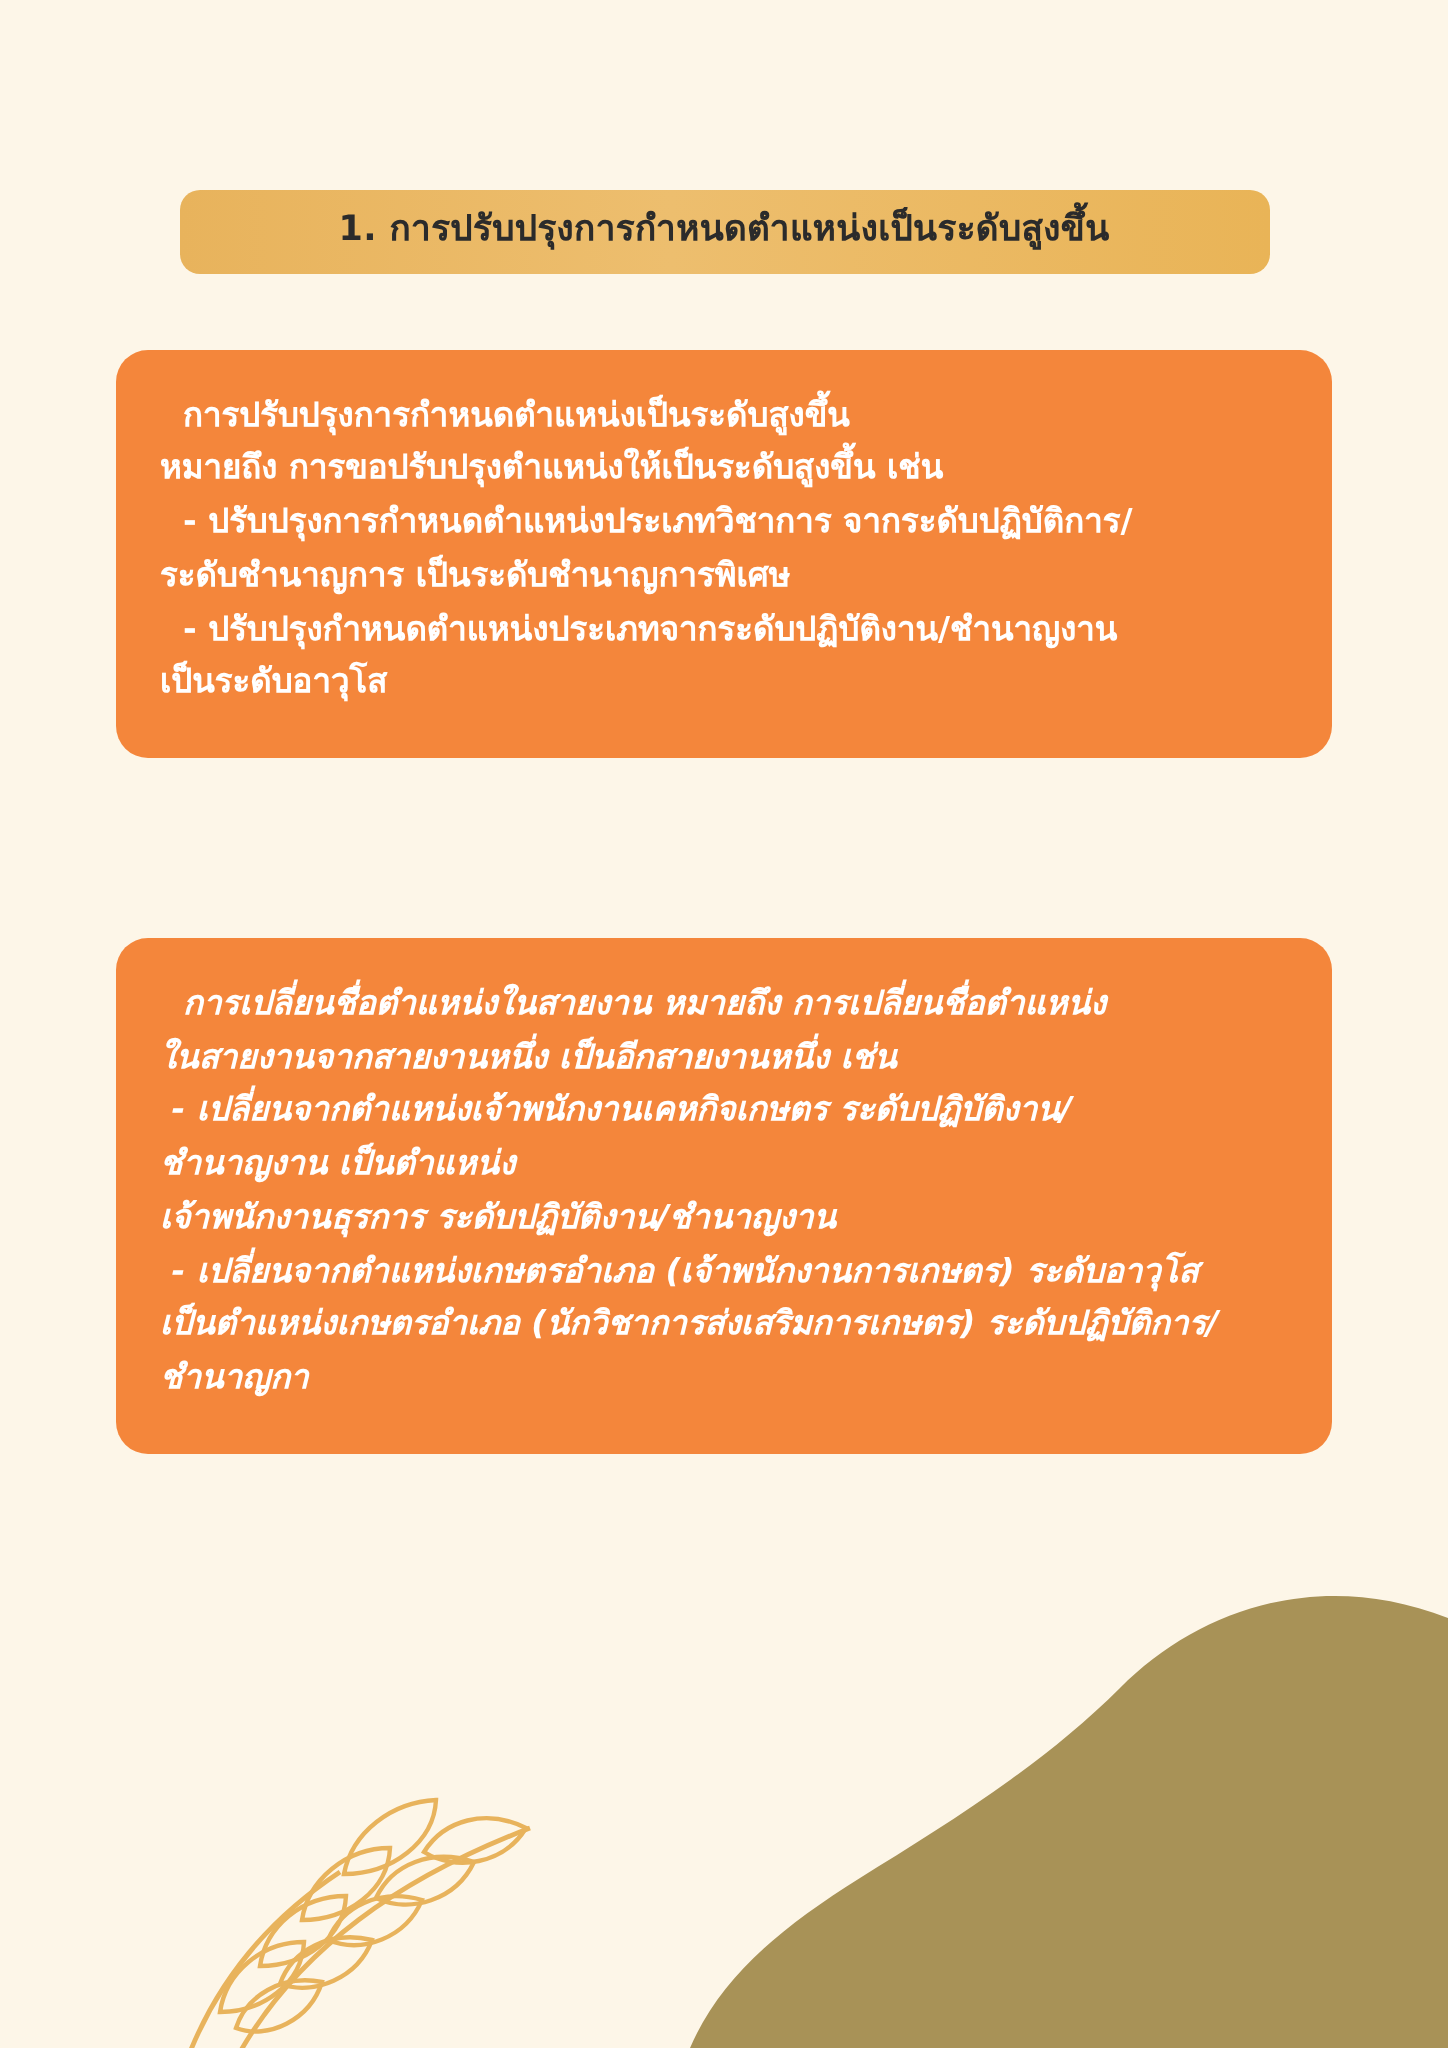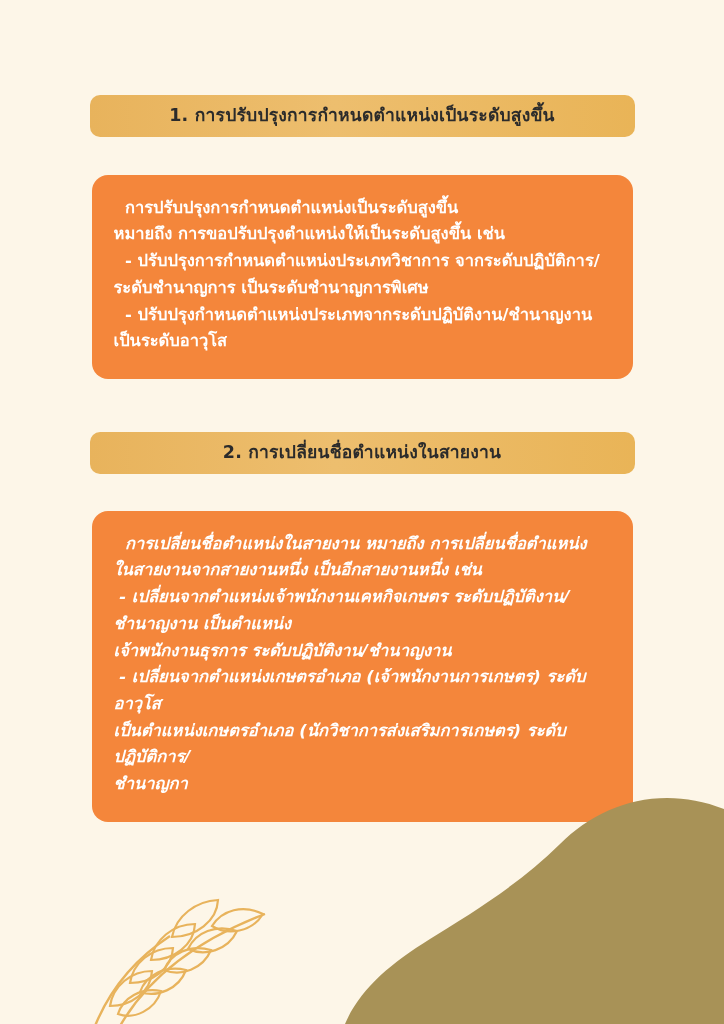--- a/index.html
+++ b/index.html
@@ -58,21 +58,21 @@
     font-size: 17.5px;
     font-weight: 700;
     line-height: 1.35;
     padding: 9px 12px;
     box-sizing: border-box;
     letter-spacing: 0.2px;
   }
 
   .body-card {
     margin: 0 auto;
-    width: 541px;
+    width: 608px;
     border-radius: 16px;
     background: #f4863b;
     color: #ffffff;
     padding: 20px 24px 24px 22px;
     box-sizing: border-box;
     font-size: 16.5px;
     line-height: 1.62;
     font-weight: 600;
   }
 
@@ -101,21 +101,20 @@
         <p>  การปรับปรุงการกำหนดตำแหน่งเป็นระดับสูงขึ้น
 หมายถึง การขอปรับปรุงตำแหน่งให้เป็นระดับสูงขึ้น เช่น
   - ปรับปรุงการกำหนดตำแหน่งประเภทวิชาการ จากระดับปฏิบัติการ/
 ระดับชำนาญการ เป็นระดับชำนาญการพิเศษ
   - ปรับปรุงกำหนดตำแหน่งประเภทจากระดับปฏิบัติงาน/ชำนาญงาน
 เป็นระดับอาวุโส</p>
       </div>
     </div>
 
     <div class="section" id="section-2">
-      <div class="heading-bar">2. การเปลี่ยนชื่อตำแหน่งในสายงาน</div>
       <div class="body-card">
         <p>  การเปลี่ยนชื่อตำแหน่งในสายงาน หมายถึง การเปลี่ยนชื่อตำแหน่ง
 ในสายงานจากสายงานหนึ่ง เป็นอีกสายงานหนึ่ง เช่น
  - เปลี่ยนจากตำแหน่งเจ้าพนักงานเคหกิจเกษตร ระดับปฏิบัติงาน/
 ชำนาญงาน เป็นตำแหน่ง
 เจ้าพนักงานธุรการ ระดับปฏิบัติงาน/ชำนาญงาน
  - เปลี่ยนจากตำแหน่งเกษตรอำเภอ (เจ้าพนักงานการเกษตร) ระดับอาวุโส
 เป็นตำแหน่งเกษตรอำเภอ (นักวิชาการส่งเสริมการเกษตร) ระดับปฏิบัติการ/
 ชำนาญกา</p>
       </div>

